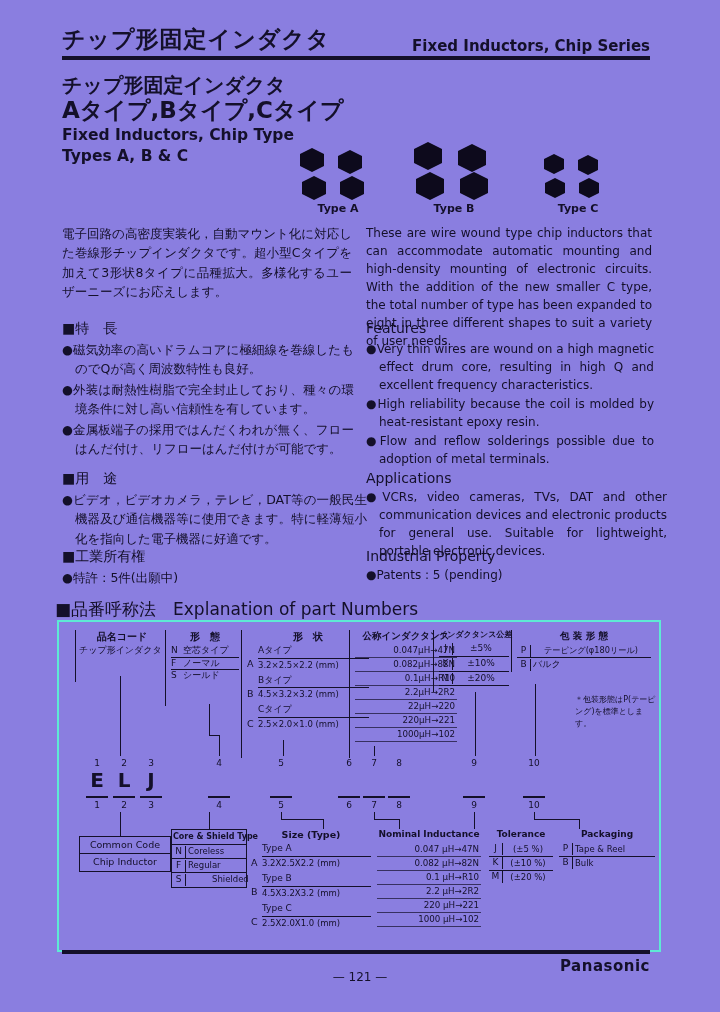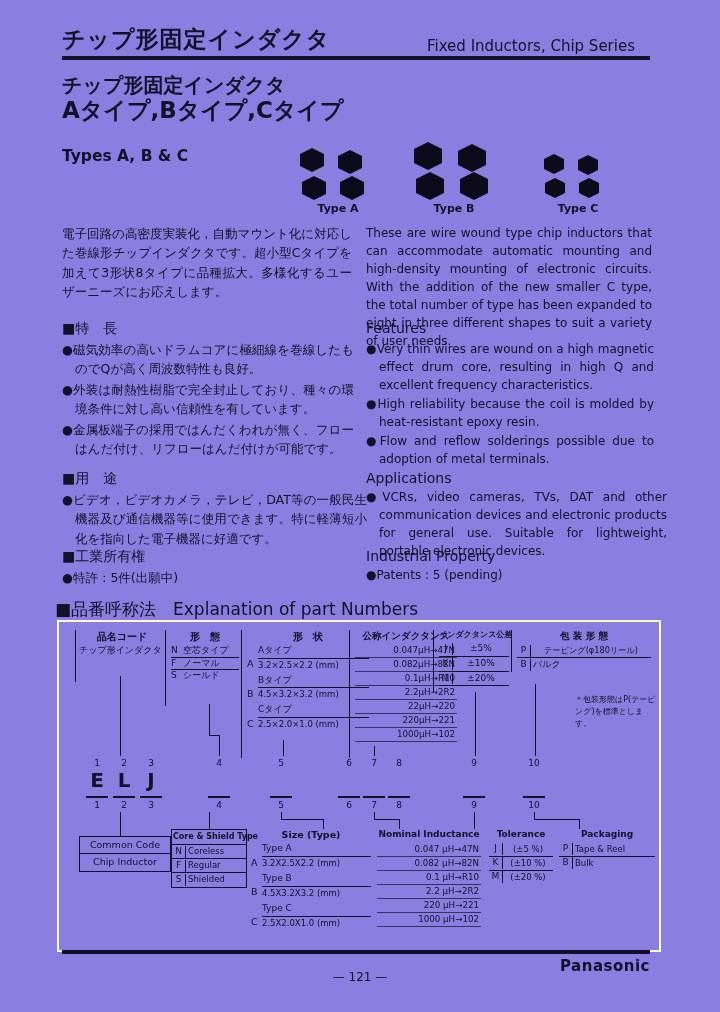--- a/index.html
+++ b/index.html
@@ -1,32 +1,32 @@
 <!DOCTYPE html>
 <html><head>
 <meta charset="utf-8">
 <style>
   html,body{margin:0;padding:0;background:#8a7ee0;}
   #page{position:relative;width:720px;height:1012px;background:#8a7ee0;
         font-family:"DejaVu Sans","Liberation Sans",sans-serif;color:#14102a;overflow:hidden;}
   .abs{position:absolute;}
   .rule{position:absolute;background:#14102a;}
   .hdr-jp{left:62px;top:24px;font-size:23px;font-weight:bold;letter-spacing:1px;}
-  .hdr-en{left:396px;top:37px;width:270px;text-align:center;font-size:15px;font-weight:normal;}
+  .hdr-en{left:380px;top:37px;width:270px;text-align:right;font-size:15px;font-weight:bold;}
   .t1{left:62px;top:72px;font-size:20px;font-weight:bold;}
   .t2{left:62px;top:95px;font-size:23px;font-weight:bold;}
   .t3{left:62px;top:126px;font-size:15.5px;font-weight:bold;}
   .t4{left:62px;top:147px;font-size:15.5px;font-weight:bold;}
   .chip-label{position:absolute;top:202px;width:80px;text-align:center;font-size:11px;font-weight:bold;}
   .col-jp{font-size:12.5px;line-height:1.55;text-align:justify;}
   .col-en{font-size:12px;line-height:1.5;text-align:justify;}
   .sec-h{font-size:14px;font-weight:normal;}
   .li{padding-left:13px;text-indent:-13px;margin-bottom:1px;}
   
-  #pnbox{position:absolute;left:57px;top:620px;width:600px;height:328px;border:2px solid #fef9c3;}
+  #pnbox{position:absolute;left:57px;top:620px;width:600px;height:328px;border:2px solid #5eead4;}
   .jt{position:absolute;font-size:9px;line-height:1.3;}
   .jt .hd{font-weight:bold;text-align:center;white-space:nowrap;margin-bottom:2px;}
   .prow{display:flex;align-items:center;}
   .lcell{width:13px;text-align:center;border-right:1px solid #14102a;flex:0 0 auto;}
   .vcell{flex:1;text-align:center;white-space:nowrap;padding:1px 2px;}
   .rowline{border-bottom:1px solid #14102a;}
   .shp .letter{width:11px;flex:0 0 auto;align-self:flex-end;font-size:9.5px;}
   .shp .body{flex:1;}
   .shp .nm{border-bottom:1px solid #14102a;padding-bottom:1px;white-space:nowrap;}
   .shp .sz{font-size:8.5px;white-space:nowrap;padding-top:1px;}
@@ -45,20 +45,21 @@
 <body>
 
 <div id="page">
 
   <div class="abs hdr-jp">チップ形固定インダクタ</div>
   <div class="abs hdr-en">Fixed Inductors, Chip Series</div>
   <div class="rule" style="left:62px;top:56px;width:588px;height:4px;"></div>
 
   <div class="abs t1">チップ形固定インダクタ</div>
   <div class="abs t2">Aタイプ,Bタイプ,Cタイプ</div>
+  <div class="abs t3">Fixed Inductors, Chip Type</div>
   <div class="abs t4">Types A, B &amp; C</div>
 
   <svg class="abs" style="left:298px;top:146px;" width="80" height="56" viewBox="0 0 80 56">
     <polygon points="12,0 24,6 24,18 12,24 0,18 0,6" fill="#0d0a1c" transform="translate(2,2)"></polygon>
     <polygon points="12,0 24,6 24,18 12,24 0,18 0,6" fill="#0d0a1c" transform="translate(40,4)"></polygon>
     <polygon points="12,0 24,6 24,18 12,24 0,18 0,6" fill="#0d0a1c" transform="translate(4,30)"></polygon>
     <polygon points="12,0 24,6 24,18 12,24 0,18 0,6" fill="#0d0a1c" transform="translate(42,30)"></polygon>
   </svg>
   <svg class="abs" style="left:412px;top:140px;" width="86" height="62" viewBox="0 0 86 62">
     <polygon points="14,0 28,7 28,21 14,28 0,21 0,7" fill="#0d0a1c" transform="translate(2,2)"></polygon>
@@ -268,21 +269,21 @@
       <div class="prow rowline">
         <span class="lcell">N</span>
         <span class="vcell" style="text-align:left;font-size:8.5px;">Coreless</span>
       </div>
       <div class="prow rowline">
         <span class="lcell">F</span>
         <span class="vcell" style="text-align:left;font-size:8.5px;">Regular</span>
       </div>
       <div class="prow">
         <span class="lcell">S</span>
-        <span class="vcell" style="text-align:left;font-size:8.5px;">Shielded</span>
+        <span class="vcell" style="text-align:left;font-size:8.5px;margin-left:24px;">Shielded</span>
       </div>
     </div>
 
     <div class="jt" style="left:192px;top:207px;width:120px;">
       <div class="hd" style="font-size:9.5px;">Size (Type)</div>
       <div class="shp">
         <span class="letter">A</span>
         <span class="body">
             <span class="nm" style="display:block;">Type A</span>
         <span class="sz" style="display:block;">3.2X2.5X2.2 (mm)</span>

